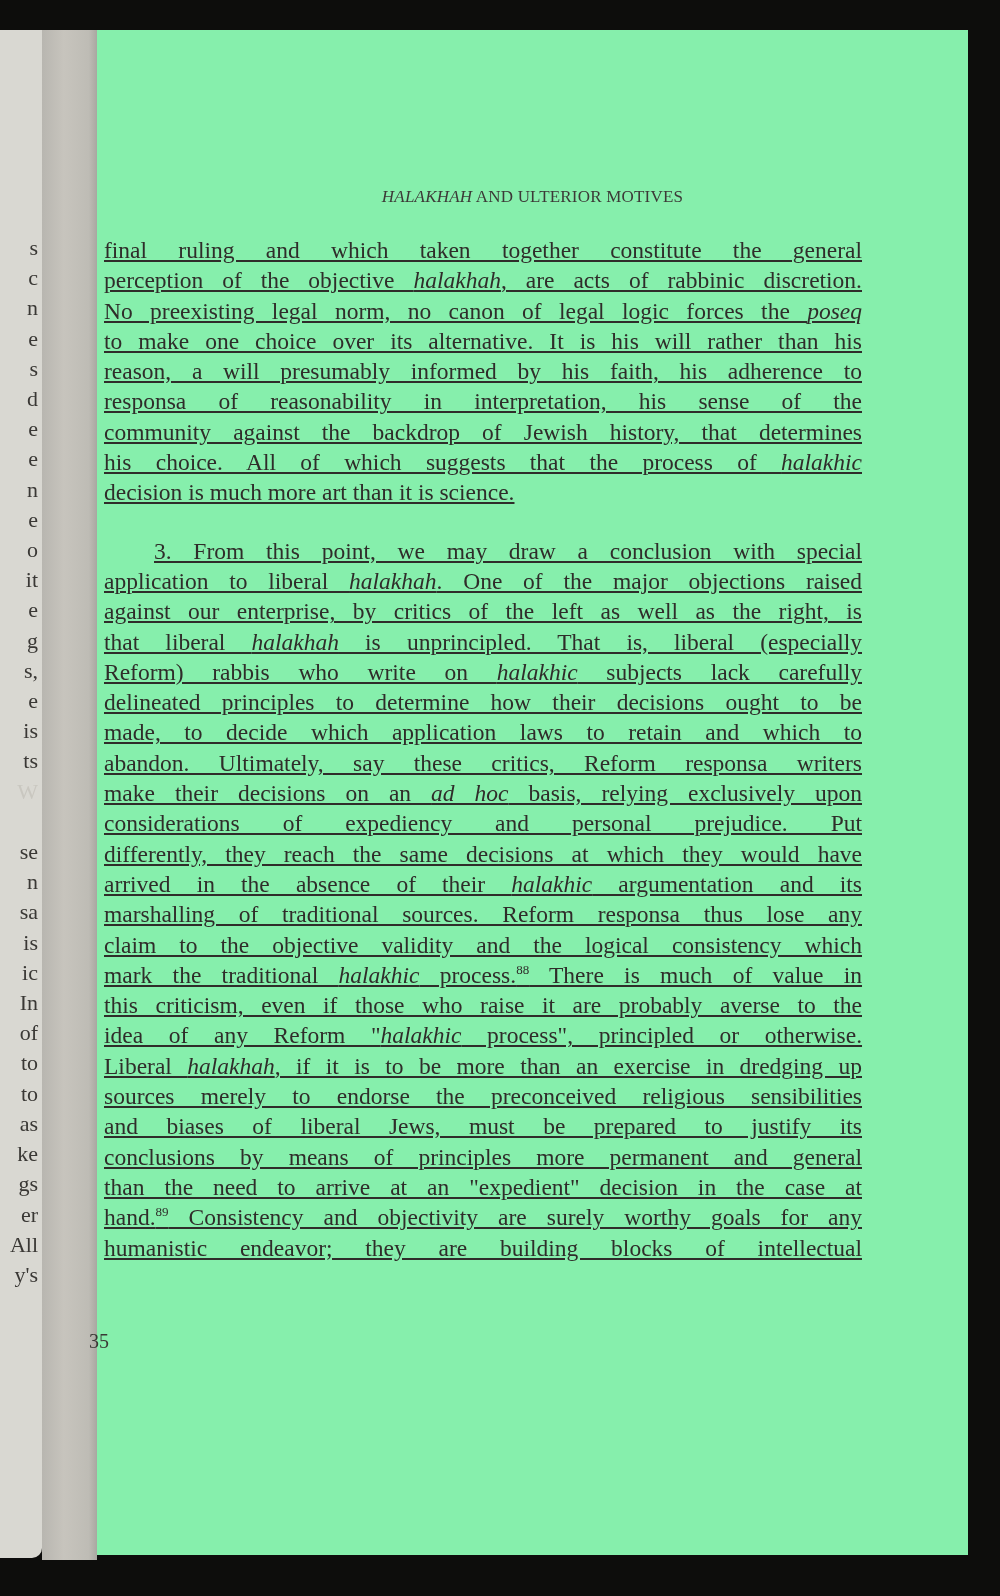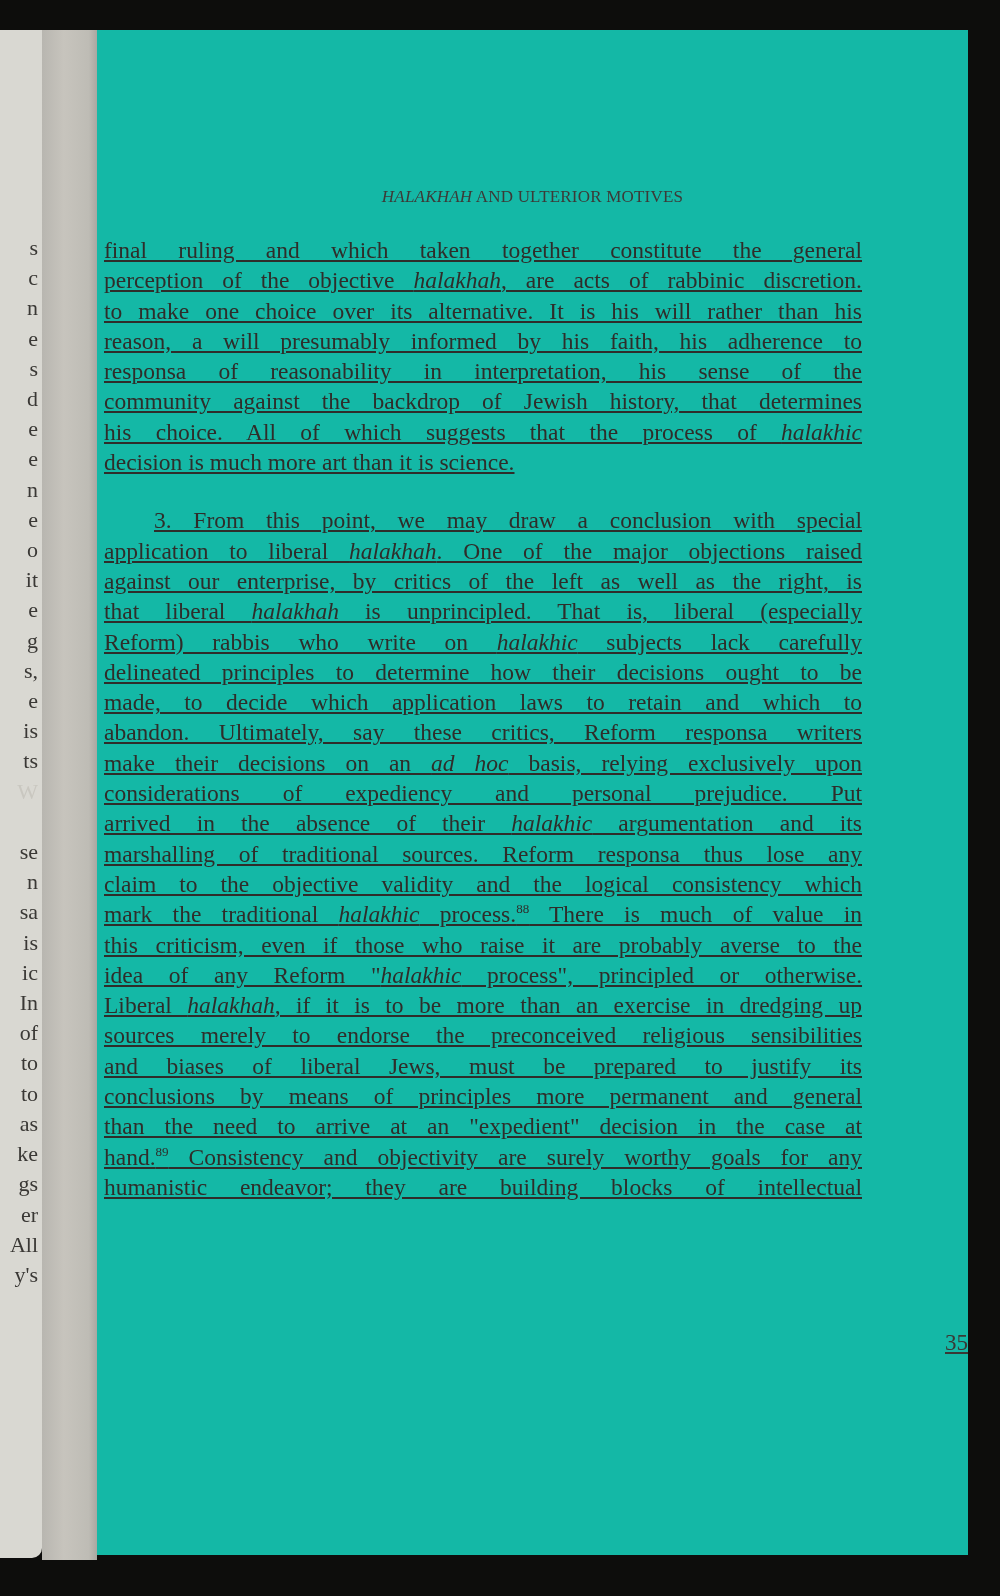--- a/index.html
+++ b/index.html
@@ -43,21 +43,21 @@
       width: 55px;
       height: 1530px;
       background: linear-gradient(to right, #b8b6b0 0%, #c7c4bd 40%, #bebcb5 85%, #a9a7a1 100%);
     }
     .page {
       position: absolute;
       left: 97px;
       top: 30px;
       width: 871px;
       height: 1525px;
-      background: #14b8a6;
+      background: #86efac;
     }
     .running-head {
       position: absolute;
       left: 0;
       width: 100%;
       top: 157px;
       text-align: center;
       font-size: 17px;
       letter-spacing: 0.2px;
       color: #3c3a37;
@@ -85,25 +85,24 @@
     }
     .line.indent { padding-left: 50px; }
     .para-gap { height: 28px; }
     .line i { font-style: italic; }
     .line sup { font-size: 13px; line-height: 0; vertical-align: 9px; }
     .folio {
       position: absolute;
       left: 0;
       width: 100%;
       top: 1300px;
-      text-align: right;
-      font-size: 23px;
+      text-align: left;
+      font-size: 20px;
       color: #3a3835;
       padding-left: 0;
-      text-decoration: underline;
     }
     .folio-inner { margin-left: -8px; }
   </style>
 </head>
 <body>
 
 <div class="prev-page">
   <div class="prev-lines" id="prev-lines">
       <span>s</span>
       <span>c</span>
@@ -146,39 +145,41 @@
 
 <div class="page">
   <div class="running-head">
     <span class="ital">HALAKHAH</span><span> AND ULTERIOR MOTIVES</span>
   </div>
 
   <div class="body-text" id="body-text">
       <div>
         <span class="line"><span>final ruling and which taken together constitute the general</span></span>
         <span class="line"><span>perception of the objective </span><i>halakhah</i><span>, are acts of rabbinic discretion.</span></span>
+        <span class="line"><span>No preexisting legal norm, no canon of legal logic forces the </span><i>poseq</i></span>
         <span class="line"><span>to make one choice over its alternative. It is his will rather than his</span></span>
         <span class="line"><span>reason, a will presumably informed by his faith, his adherence to</span></span>
         <span class="line"><span>responsa of reasonability in interpretation, his sense of the</span></span>
         <span class="line"><span>community against the backdrop of Jewish history, that determines</span></span>
         <span class="line"><span>his choice. All of which suggests that the process of </span><i>halakhic</i></span>
         <span class="line last"><span>decision is much more art than it is science.</span></span>
       </div>
       <div class="para-gap"></div>
       <div>
         <span class="line indent"><span>3. From this point, we may draw a conclusion with special</span></span>
         <span class="line"><span>application to liberal </span><i>halakhah</i><span>. One of the major objections raised</span></span>
         <span class="line"><span>against our enterprise, by critics of the left as well as the right, is</span></span>
         <span class="line"><span>that liberal </span><i>halakhah</i><span> is unprincipled. That is, liberal (especially</span></span>
         <span class="line"><span>Reform) rabbis who write on </span><i>halakhic</i><span> subjects lack carefully</span></span>
         <span class="line"><span>delineated principles to determine how their decisions ought to be</span></span>
         <span class="line"><span>made, to decide which application laws to retain and which to</span></span>
         <span class="line"><span>abandon. Ultimately, say these critics, Reform responsa writers</span></span>
         <span class="line"><span>make their decisions on an </span><i>ad hoc</i><span> basis, relying exclusively upon</span></span>
         <span class="line"><span>considerations of expediency and personal prejudice. Put</span></span>
+        <span class="line"><span>differently, they reach the same decisions at which they would have</span></span>
         <span class="line"><span>arrived in the absence of their </span><i>halakhic</i><span> argumentation and its</span></span>
         <span class="line"><span>marshalling of traditional sources. Reform responsa thus lose any</span></span>
         <span class="line"><span>claim to the objective validity and the logical consistency which</span></span>
         <span class="line"><span>mark the traditional </span><i>halakhic</i><span> process.</span><sup>88</sup><span> There is much of value in</span></span>
         <span class="line"><span>this criticism, even if those who raise it are probably averse to the</span></span>
         <span class="line"><span>idea of any Reform "</span><i>halakhic</i><span> process", principled or otherwise.</span></span>
         <span class="line"><span>Liberal </span><i>halakhah</i><span>, if it is to be more than an exercise in dredging up</span></span>
         <span class="line"><span>sources merely to endorse the preconceived religious sensibilities</span></span>
         <span class="line"><span>and biases of liberal Jews, must be prepared to justify its</span></span>
         <span class="line"><span>conclusions by means of principles more permanent and general</span></span>

